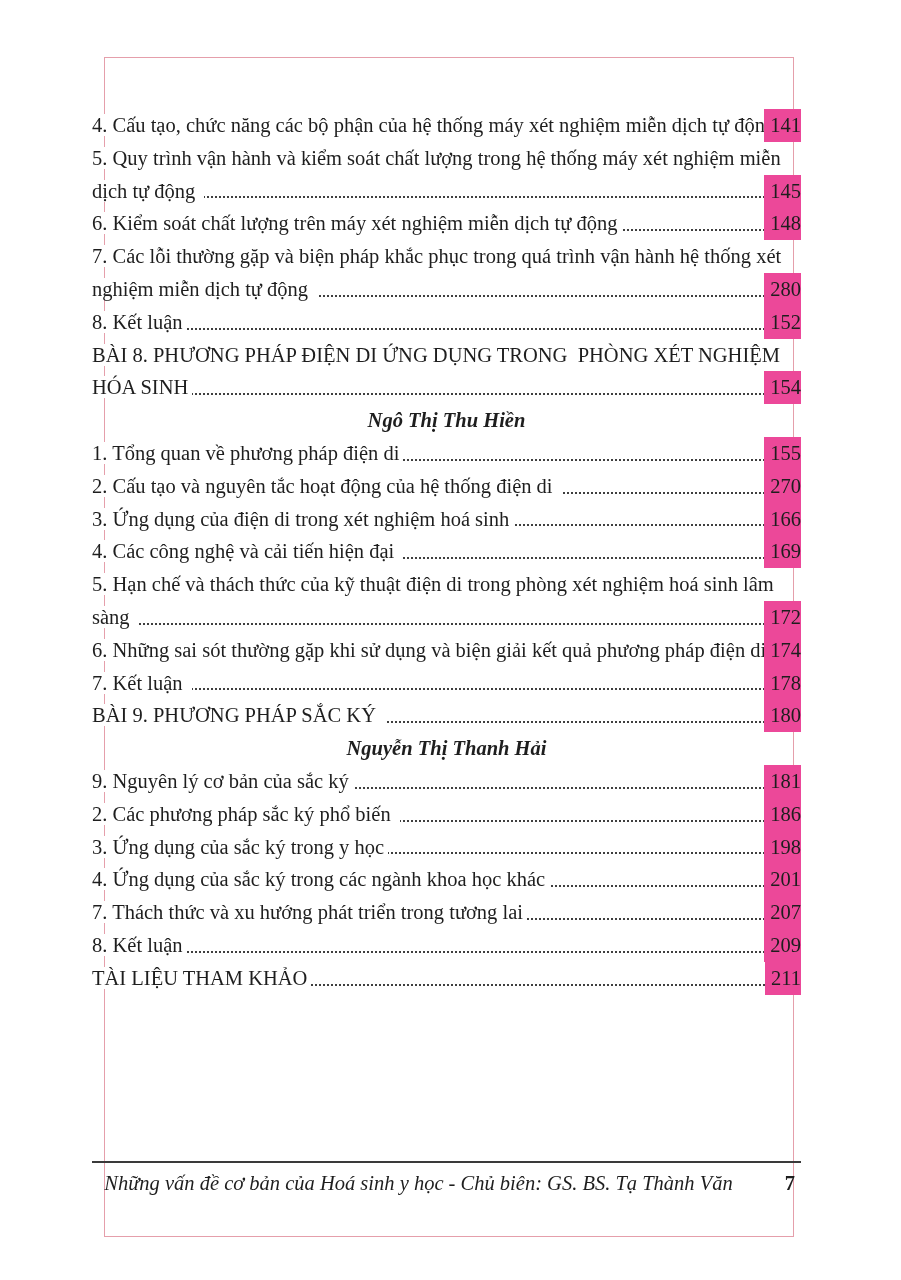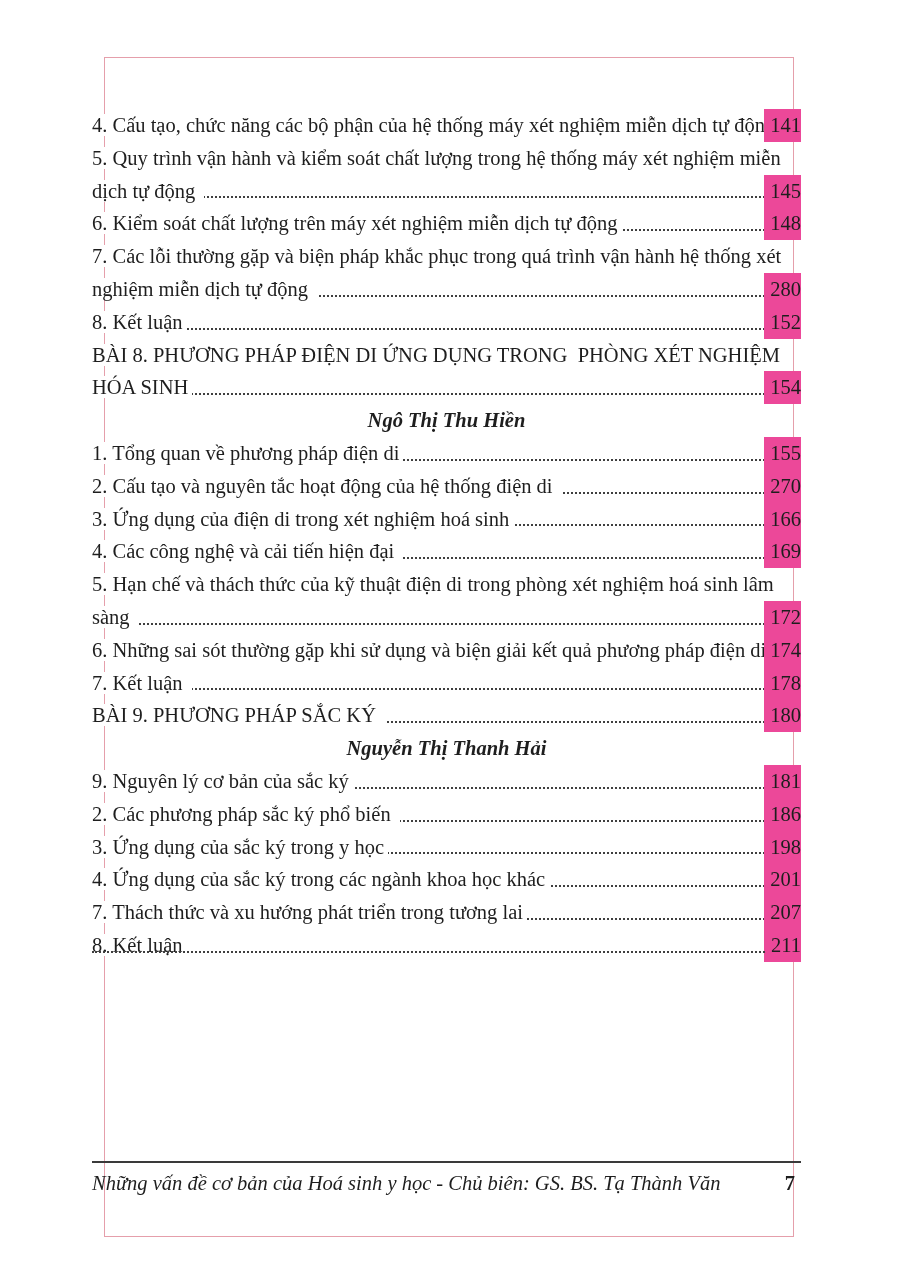--- a/index.html
+++ b/index.html
@@ -69,21 +69,21 @@
   }
   .footer {
     position: absolute;
     left: 92px; top: 1168px;
     width: 709px;
     font-size: 20.5px;
     line-height: 30px;
   }
   .footer-text {
     display: block;
-    text-align: left;
+    text-align: center;
     padding-right: 56px;
     font-style: italic;
   }
   .footer-page {
     position: absolute;
     right: 6px; top: 0;
     font-weight: bold;
   }
 </style>
 </head>
@@ -107,21 +107,21 @@
     <p class="toc-row dotted"><span class="toc-text">6. Những sai sót thường gặp khi sử dụng và biện giải kết quả phương pháp điện di</span><span class="toc-page">174</span></p>
     <p class="toc-row dotted"><span class="toc-text">7. Kết luận </span><span class="toc-page">178</span></p>
     <p class="toc-row dotted row-chapter"><span class="toc-text">BÀI 9. PHƯƠNG PHÁP SẮC KÝ </span><span class="toc-page">180</span></p>
     <p class="toc-row row-author"><span class="toc-text">Nguyễn Thị Thanh Hải</span></p>
     <p class="toc-row dotted"><span class="toc-text">9. Nguyên lý cơ bản của sắc ký</span><span class="toc-page">181</span></p>
     <p class="toc-row dotted"><span class="toc-text">2. Các phương pháp sắc ký phổ biến </span><span class="toc-page">186</span></p>
     <p class="toc-row dotted"><span class="toc-text">3. Ứng dụng của sắc ký trong y học</span><span class="toc-page">198</span></p>
     <p class="toc-row dotted"><span class="toc-text">4. Ứng dụng của sắc ký trong các ngành khoa học khác</span><span class="toc-page">201</span></p>
     <p class="toc-row dotted"><span class="toc-text">7. Thách thức và xu hướng phát triển trong tương lai</span><span class="toc-page">207</span></p>
     <p class="toc-row dotted"><span class="toc-text">8. Kết luận</span><span class="toc-page">209</span></p>
-    <p class="toc-row dotted row-chapter"><span class="toc-page">211</span></p>
+    <p class="toc-row dotted row-chapter"><span class="toc-text">TÀI LIỆU THAM KHẢO</span><span class="toc-page">211</span></p>
   </main>
 
 <div class="footer-rule"></div>
 
 <div class="footer">
   <span class="footer-text">Những vấn đề cơ bản của Hoá sinh y học - Chủ biên: GS. BS. Tạ Thành Văn</span>
   <span class="footer-page">7</span>
 </div>
 
 </body></html>

